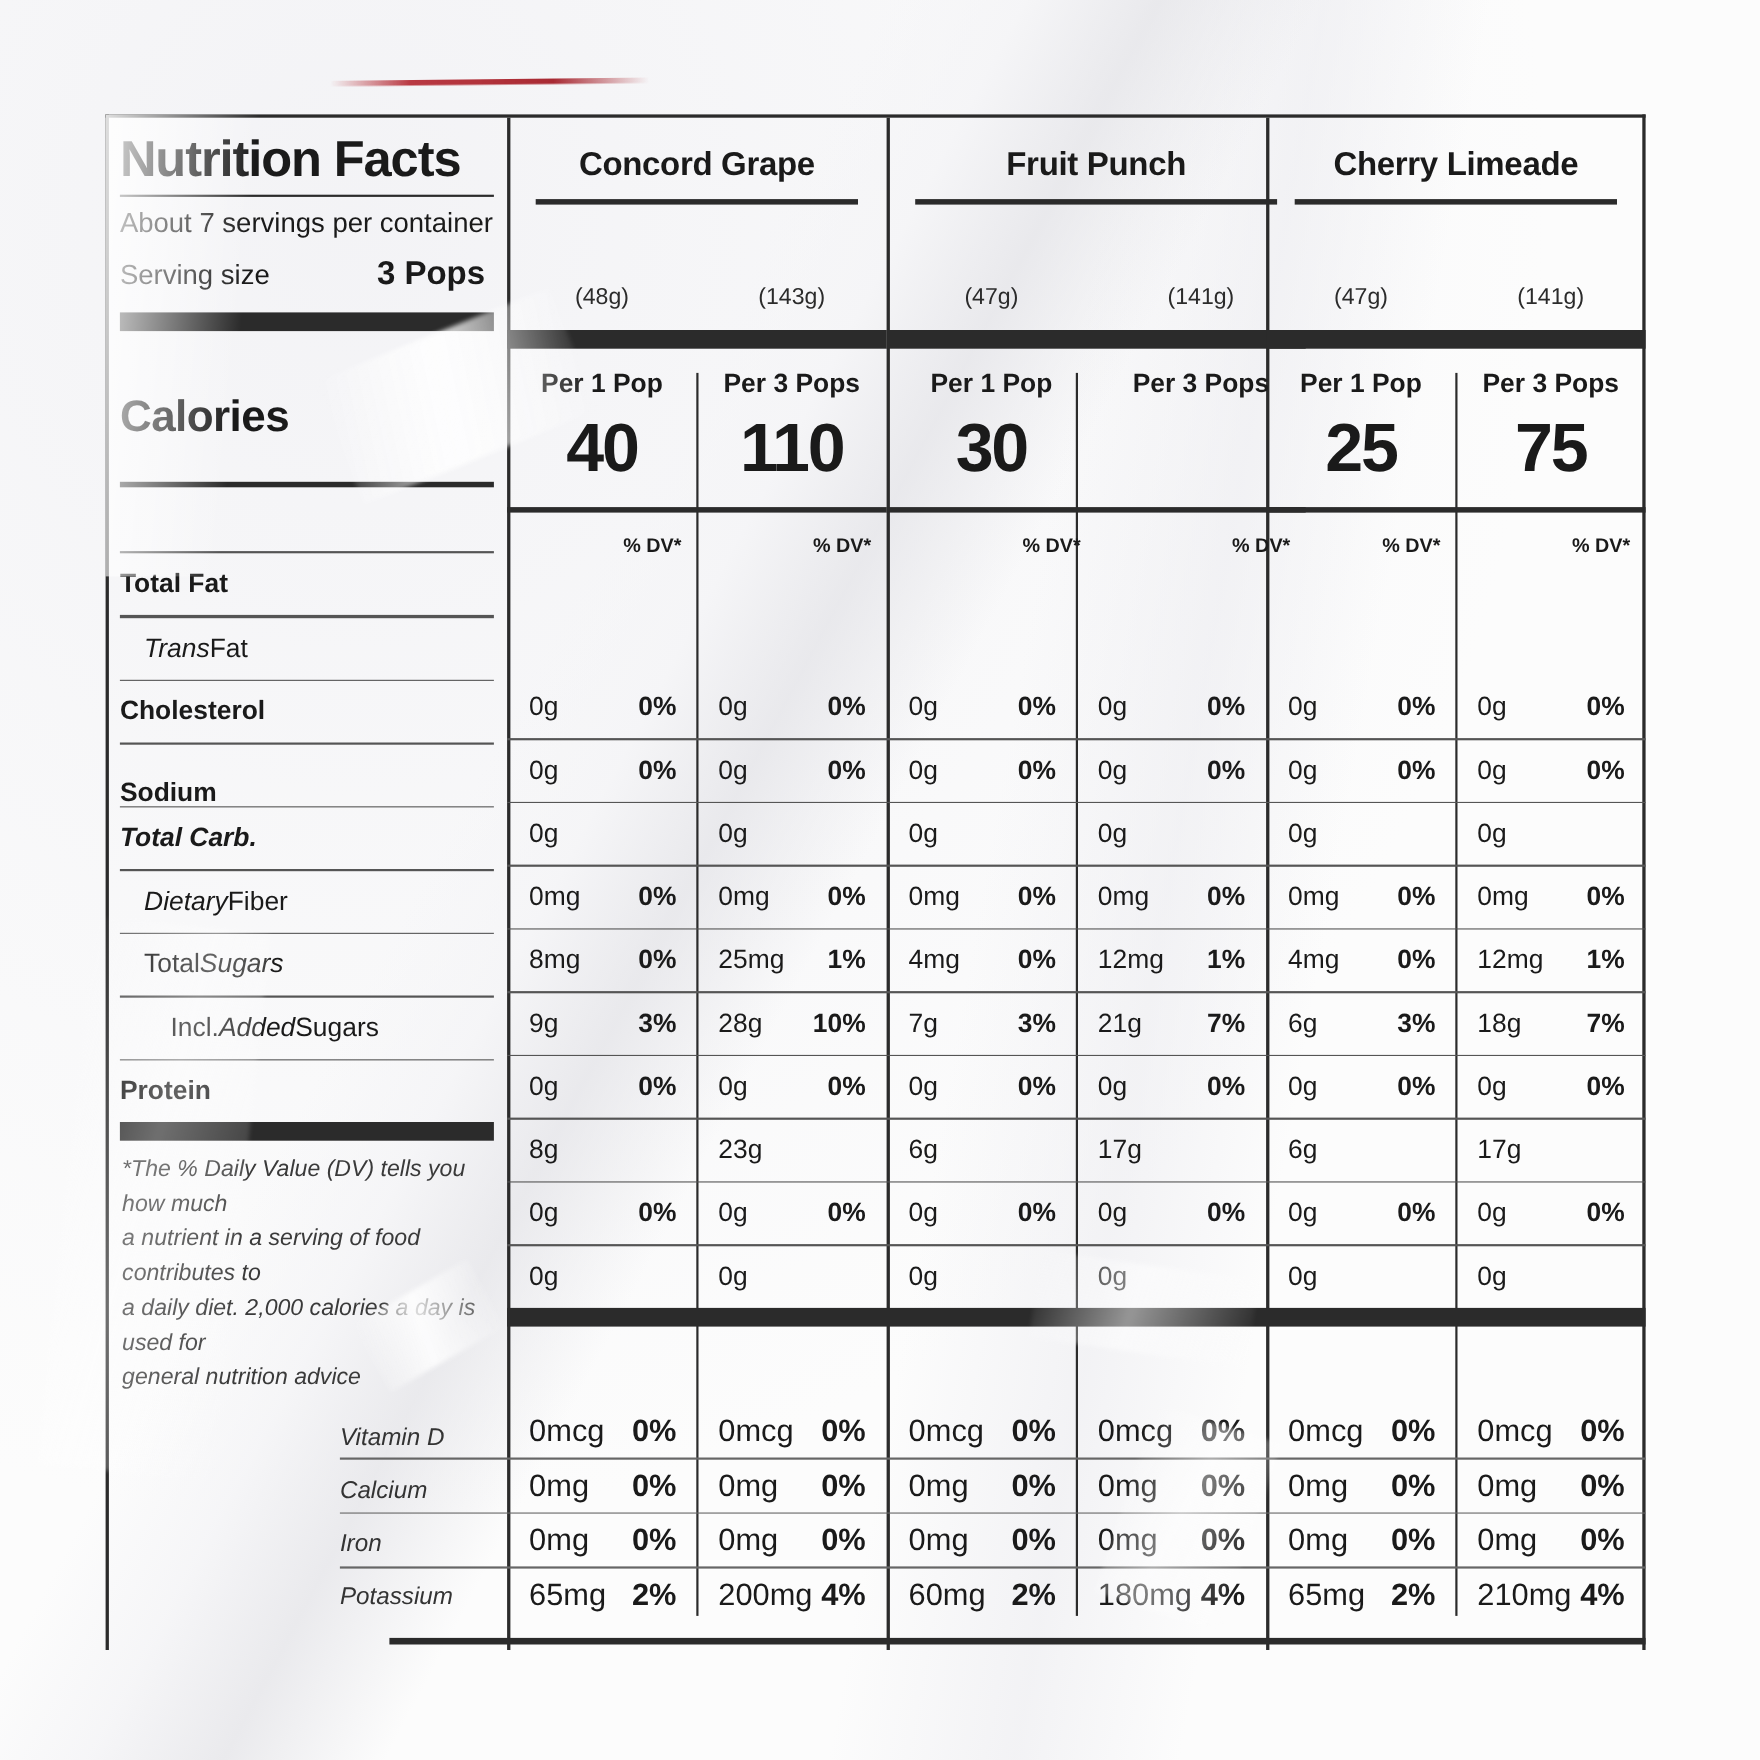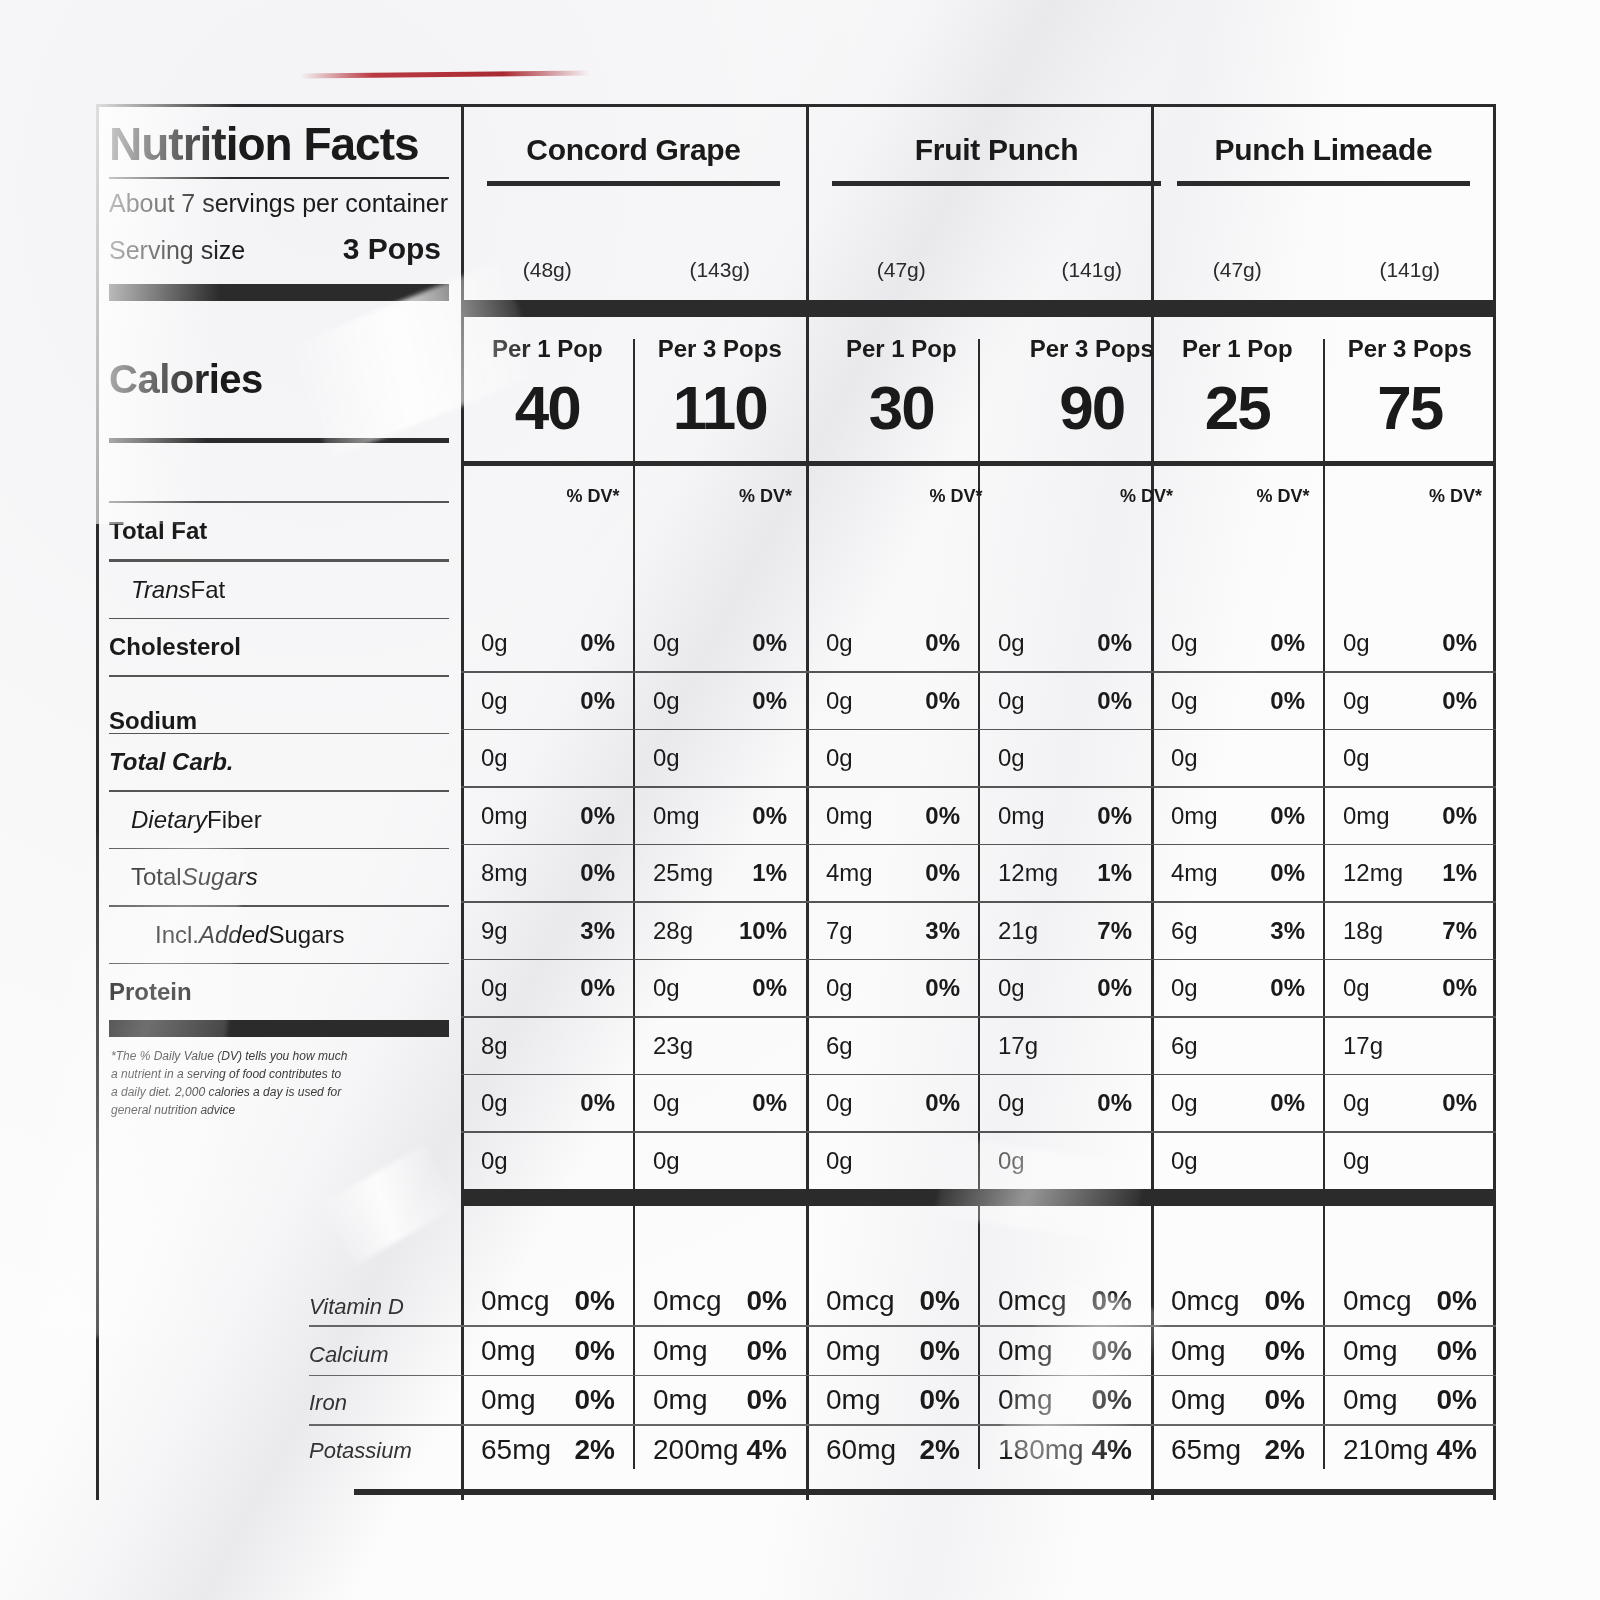--- a/index.html
+++ b/index.html
@@ -96,21 +96,21 @@
     font-size: 24px;
     line-height: 1;
     display: flex;
     align-items: center;
   }
   .nutrow.bold { font-weight: bold; }
   .indent1 { padding-left: 22px; }
   .indent2 { padding-left: 46px; }
 
   .footnote {
-    font-size: 12px;
+    font-size: 21px;
     line-height: 1.5;
     padding: 10px 6px 0 2px;
     font-style: italic;
     color: #3a3a3a;
   }
 
   .vitrow {
     font-size: 22px;
     font-style: italic;
     display: flex;
@@ -304,30 +304,29 @@
           <div class="grams">(47g)</div>
           <div class="grams">(141g)</div>
         </div>
         <div class="rule-thick" style="margin-top: 18px;"></div>
         <div style="display: grid; grid-template-columns: 1fr 1fr; margin-top: 18px;">
           <div class="perpop">Per 1 Pop</div>
           <div class="perpop">Per 3 Pops</div>
         </div>
         <div style="display: grid; grid-template-columns: 1fr 1fr; margin-top: 14px;">
           <div class="calnum">30</div>
-          <div class="calnum">90</div>
         </div>
         <div class="rule-med" style="margin-top: 22px;"></div>
         <div style="display: grid; grid-template-columns: 1fr 1fr; margin-top: 20px;">
           <div class="dvhdr">% DV*</div>
           <div class="dvhdr">% DV*</div>
         </div>
       </div>
       <div style="position: absolute; left: 1052px; top: 0px; width: 345px;">
-        <div class="flav-title">Punch Limeade</div>
+        <div class="flav-title">Cherry Limeade</div>
         <div class="flav-underline"></div>
         <div style="display: grid; grid-template-columns: 1fr 1fr; margin-top: 72px;">
           <div class="grams">(47g)</div>
           <div class="grams">(141g)</div>
         </div>
         <div class="rule-thick" style="margin-top: 18px;"></div>
         <div style="display: grid; grid-template-columns: 1fr 1fr; margin-top: 18px;">
           <div class="perpop">Per 1 Pop</div>
           <div class="perpop">Per 3 Pops</div>
         </div>

